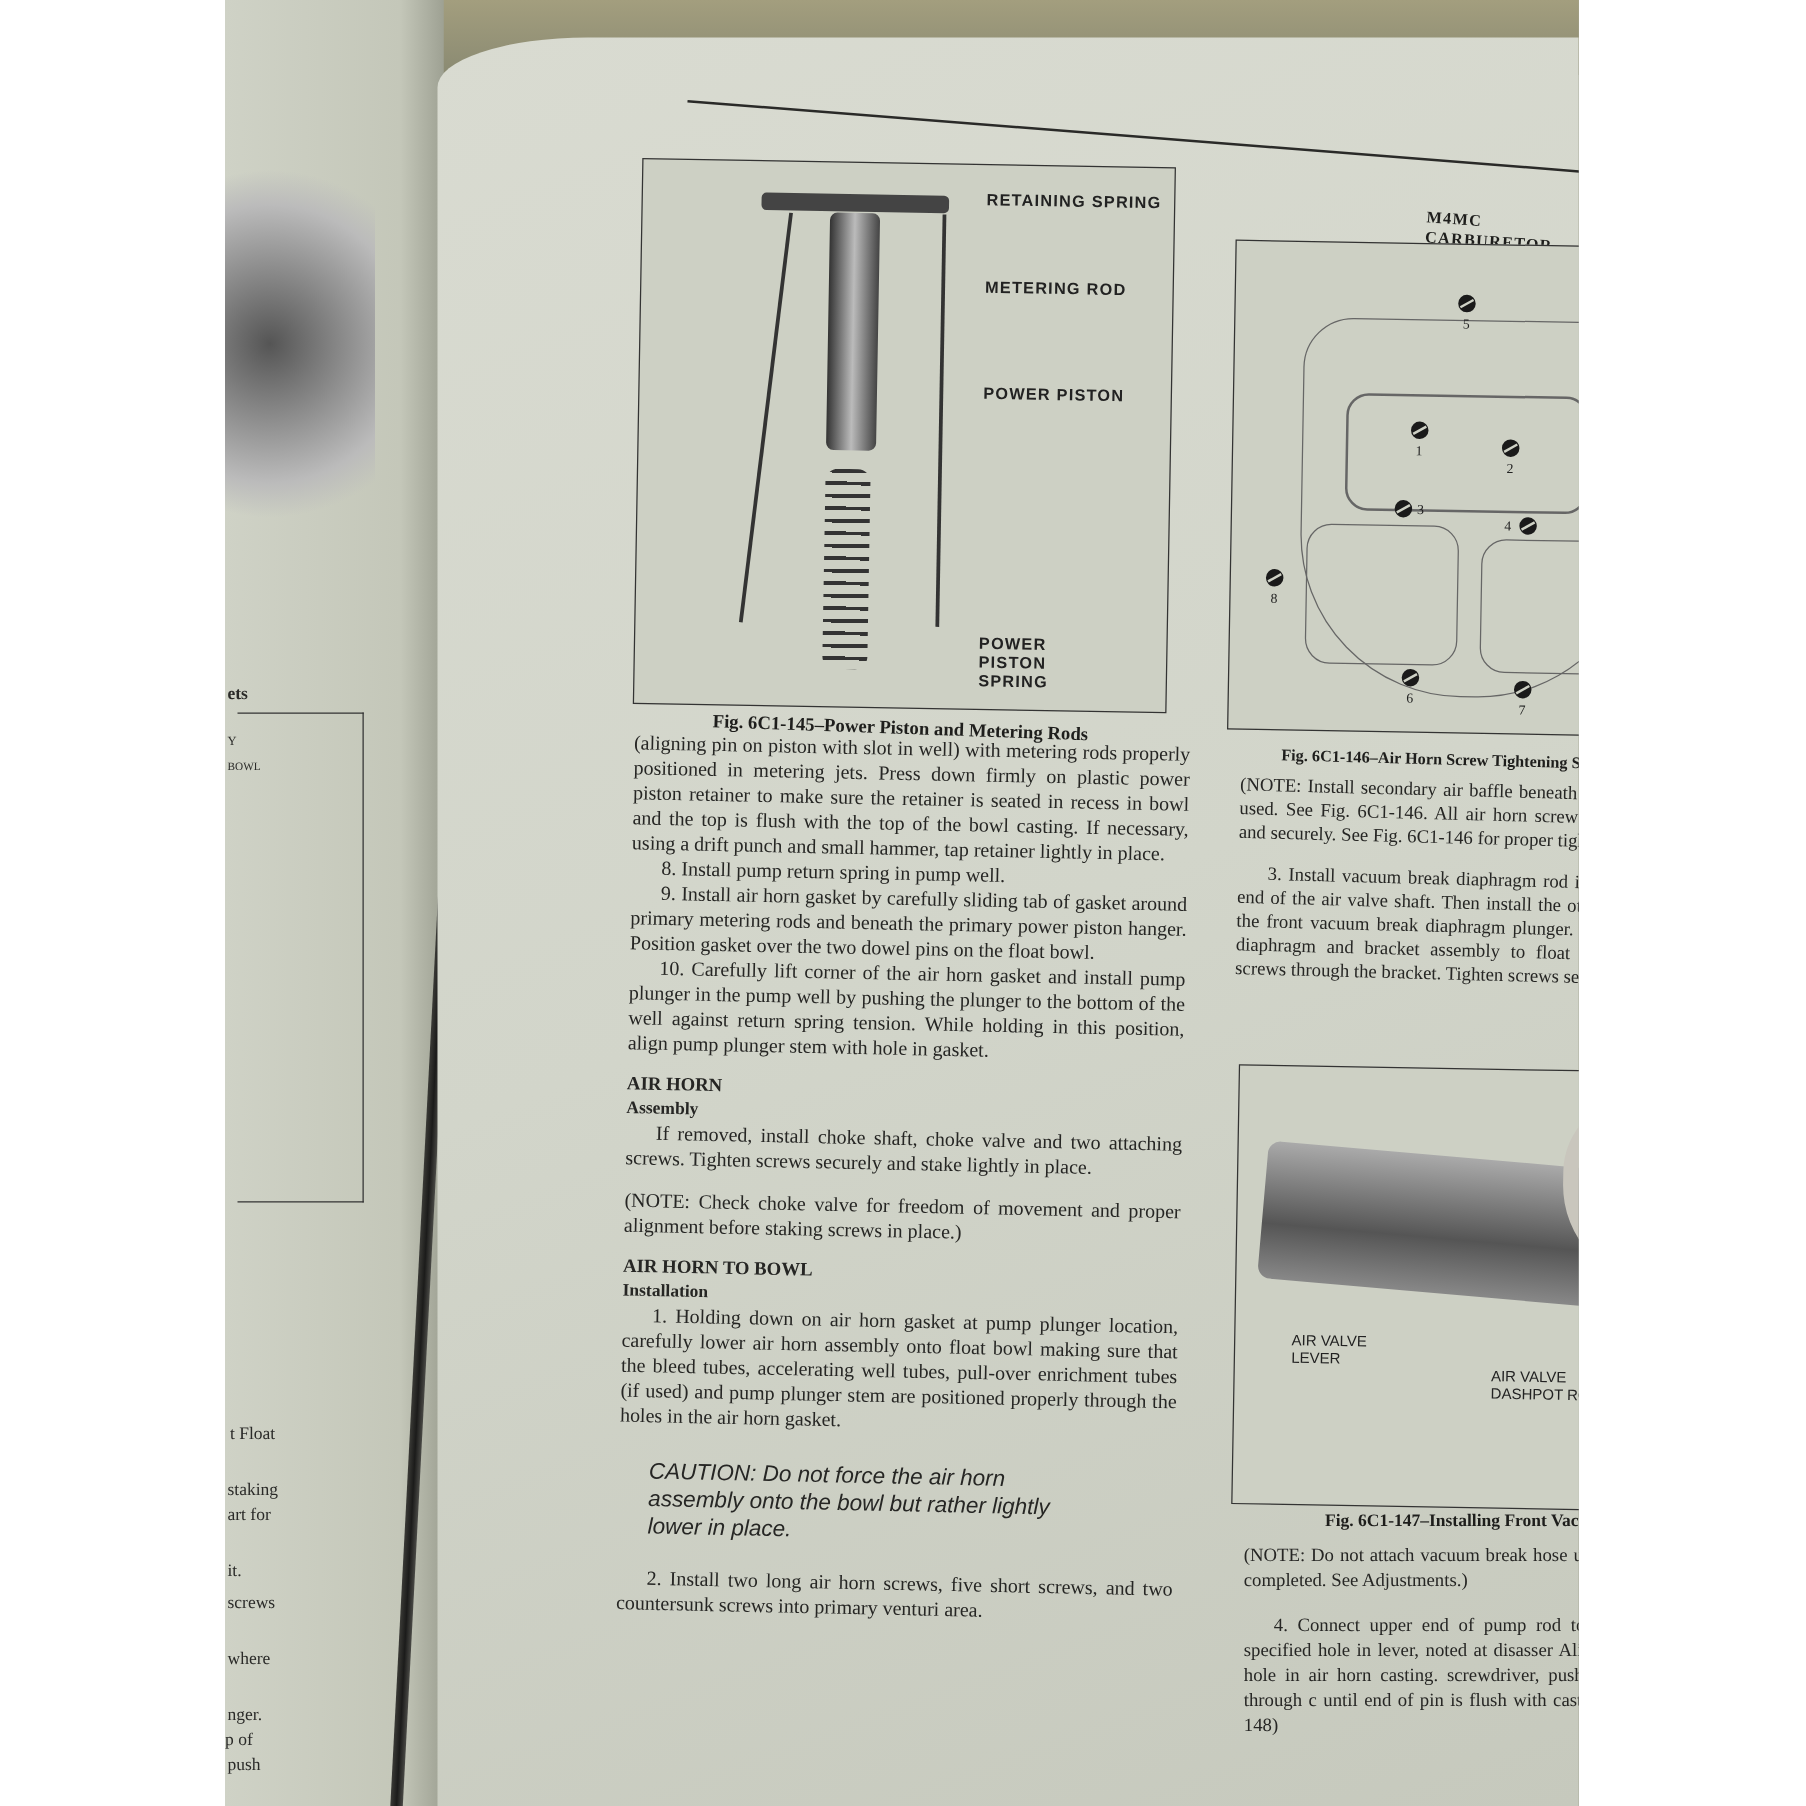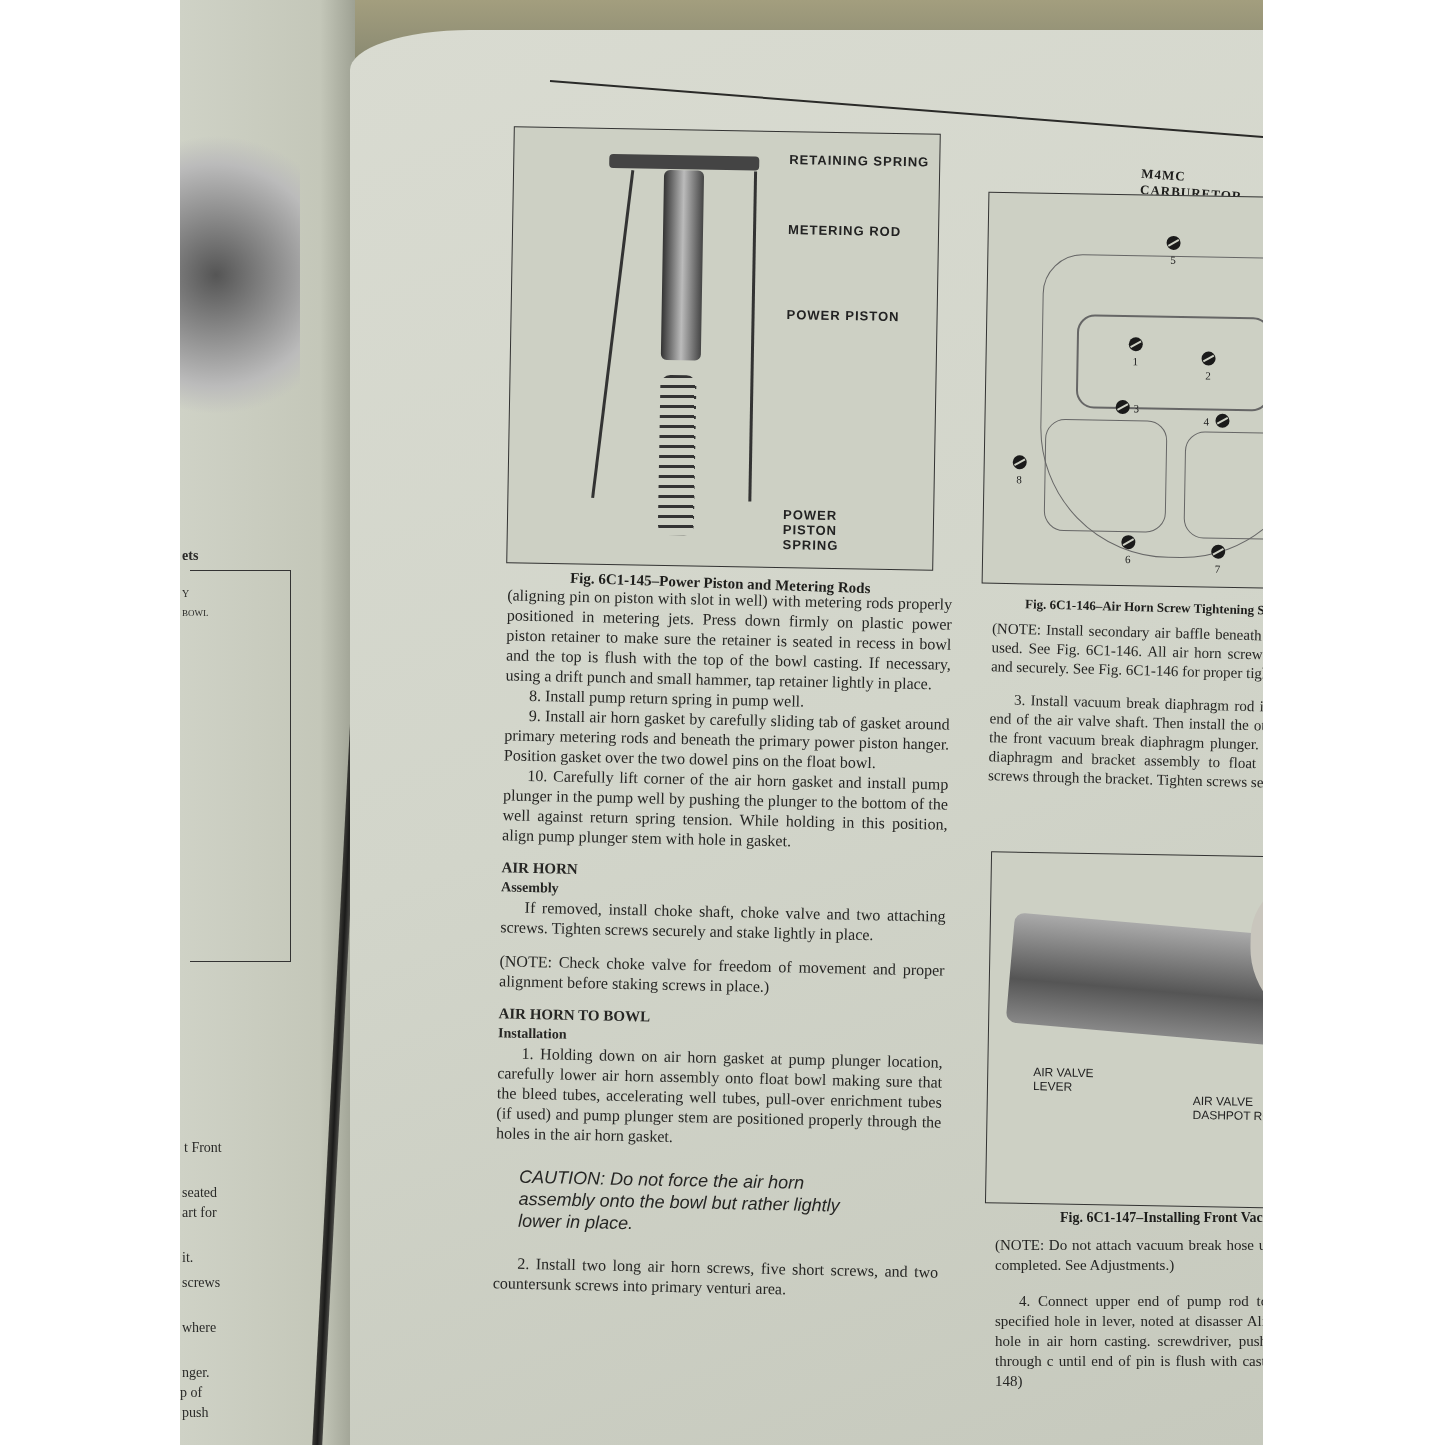--- a/index.html
+++ b/index.html
@@ -34,22 +34,22 @@
 
 <div class="photo">
   <div class="bg-book"></div>
 
   <div class="left-page">
     <div style="position:absolute;left:0;top:110px;width:120px;height:330px;background:radial-gradient(circle at 30% 50%,#555 0,#888 30%,#bbb 60%,transparent 75%);"></div>
     <span class="left-frag" style="left:2px;top:500px;font-weight:bold;margin-top:48px;">ets</span>
     <span class="left-frag" style="left:2px;top:588px;font-size:10px;">Y</span>
     <span class="left-frag" style="left:2px;top:608px;font-size:9px;">BOWL</span>
     <div style="position:absolute;left:10px;top:570px;width:100px;height:390px;border:1.5px solid #333;border-left:none;"></div>
-    <span class="left-frag" style="left:4px;top:1140px;">t Front</span>
-    <span class="left-frag" style="left:2px;top:1185px;">seated</span>
+    <span class="left-frag" style="left:4px;top:1140px;">t Float</span>
+    <span class="left-frag" style="left:2px;top:1185px;">staking</span>
     <span class="left-frag" style="left:2px;top:1205px;">art for</span>
     <span class="left-frag" style="left:2px;top:1250px;">it.</span>
     <span class="left-frag" style="left:2px;top:1275px;">screws</span>
     <span class="left-frag" style="left:2px;top:1320px;">where</span>
     <span class="left-frag" style="left:2px;top:1365px;">nger.</span>
     <span class="left-frag" style="left:0;top:1385px;">p of</span>
     <span class="left-frag" style="left:2px;top:1405px;">push</span>
   </div>
 
   <div class="gutter"></div>

